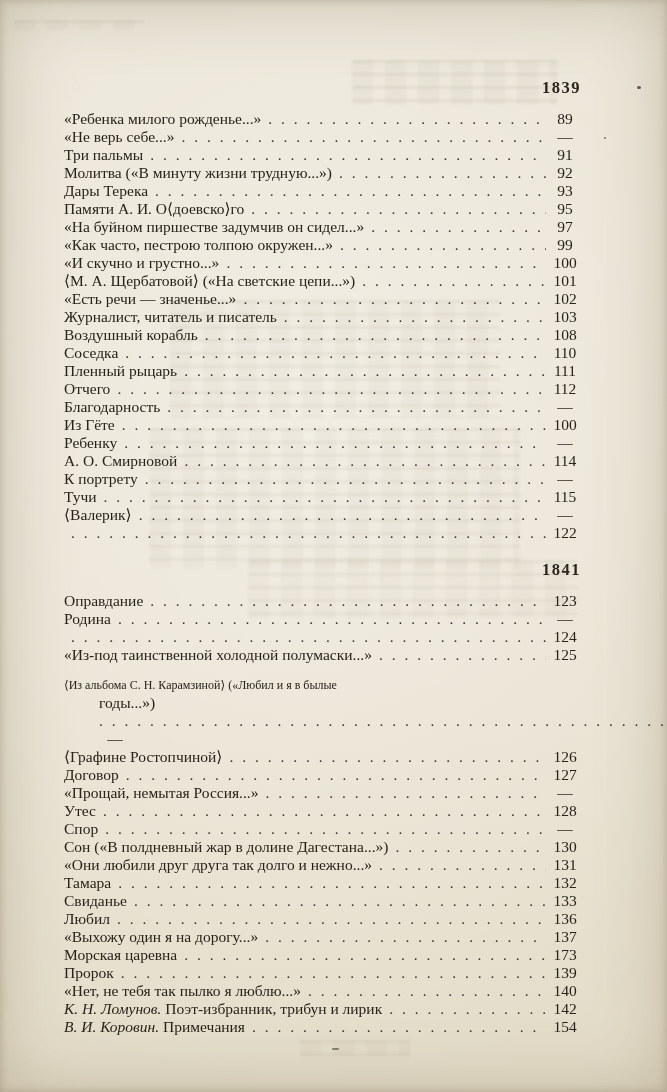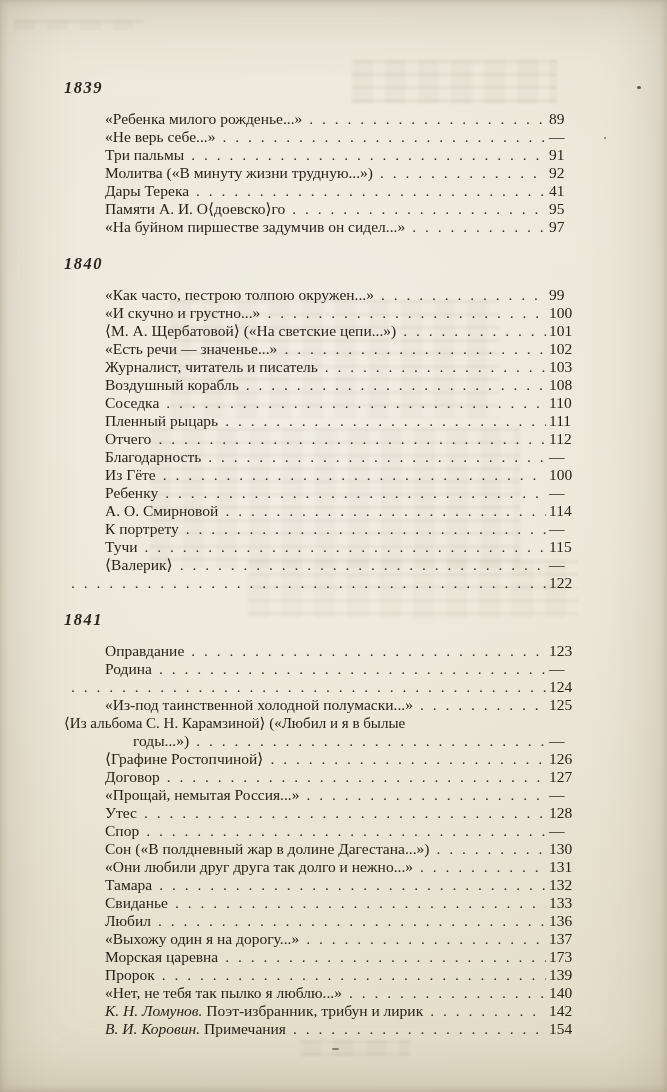--- a/index.html
+++ b/index.html
@@ -17,56 +17,56 @@
       linear-gradient(175deg, #eae5d6 0%, #e8e2d1 55%, #e3dcc8 100%);
     box-shadow:
       inset 0 0 70px rgba(120, 104, 72, 0.32),
       inset 0 0 9px  rgba(92, 79, 52, 0.28);
   }
   .content {
     position: absolute; left: 64px; right: 86px; top: 78px;
     z-index: 2;
   }
   .year {
-    text-align: left;
-    font-style: italic;
+    text-align: right;
     font-weight: bold;
     font-size: 16.5px;
     line-height: 19px;
     letter-spacing: 1.5px;
     margin: 18px 0 13px;
     color: #2b2720;
   }
   .year.first { margin-top: 0; }
   .entry {
     display: flex;
     align-items: baseline;
     line-height: 18px;
     font-size: 15.5px;
   }
-  .entry .title { white-space: nowrap; flex: 0 0 auto; margin-left: 41px; }
-  .entry.indent { padding-left: 28px; }
+  .entry .title { white-space: nowrap; flex: 0 0 auto; }
+  .entry.indent { padding-left: 28px; flex-direction: column; }
   .entry-line1 {
     line-height: 18px;
-    font-size: 15px;
+    font-size: 12px;
     white-space: nowrap;
+    margin-top: 12px;
   }
   .leader {
     flex: 1 1 auto;
     overflow: hidden;
     white-space: nowrap;
     margin: 0 3px 0 7px;
     letter-spacing: 1px;
     word-spacing: 3px;
     color: #36322a;
   }
   .pagenum {
     flex: 0 0 auto;
     min-width: 32px;
-    text-align: left;
+    text-align: center;
   }
   .backmatter .title i { font-style: italic; }
 
   
   .ghost {
     position: absolute;
     z-index: 1;
     pointer-events: none;
     filter: blur(1.3px);
     opacity: 0.5;
@@ -121,33 +121,32 @@
         <span class="pagenum">91</span>
       </div>
       <div class="entry">
         <span class="title">Молитва («В минуту жизни трудную...»)</span>
         <span class="leader">. . . . . . . . . . . . . . . . . . . . . . . . . . . . . . . . . . . . . . . . . . . . . . . . . . . . . . . . . . . . . . . . . . . . . . . . . . . . . . . . . . . . . . . . . .</span>
         <span class="pagenum">92</span>
       </div>
       <div class="entry">
         <span class="title">Дары Терека</span>
         <span class="leader">. . . . . . . . . . . . . . . . . . . . . . . . . . . . . . . . . . . . . . . . . . . . . . . . . . . . . . . . . . . . . . . . . . . . . . . . . . . . . . . . . . . . . . . . . .</span>
-        <span class="pagenum">41</span>
+        <span class="pagenum">93</span>
       </div>
       <div class="entry">
         <span class="title">Памяти А. И. О⟨доевско⟩го</span>
         <span class="leader">. . . . . . . . . . . . . . . . . . . . . . . . . . . . . . . . . . . . . . . . . . . . . . . . . . . . . . . . . . . . . . . . . . . . . . . . . . . . . . . . . . . . . . . . . .</span>
         <span class="pagenum">95</span>
       </div>
       <div class="entry">
         <span class="title">«На буйном пиршестве задумчив он сидел...»</span>
         <span class="leader">. . . . . . . . . . . . . . . . . . . . . . . . . . . . . . . . . . . . . . . . . . . . . . . . . . . . . . . . . . . . . . . . . . . . . . . . . . . . . . . . . . . . . . . . . .</span>
         <span class="pagenum">97</span>
       </div>
-      <div class="year">1840</div>
       <div class="entry">
         <span class="title">«Как часто, пестрою толпою окружен...»</span>
         <span class="leader">. . . . . . . . . . . . . . . . . . . . . . . . . . . . . . . . . . . . . . . . . . . . . . . . . . . . . . . . . . . . . . . . . . . . . . . . . . . . . . . . . . . . . . . . . .</span>
         <span class="pagenum">99</span>
       </div>
       <div class="entry">
         <span class="title">«И скучно и грустно...»</span>
         <span class="leader">. . . . . . . . . . . . . . . . . . . . . . . . . . . . . . . . . . . . . . . . . . . . . . . . . . . . . . . . . . . . . . . . . . . . . . . . . . . . . . . . . . . . . . . . . .</span>
         <span class="pagenum">100</span>
       </div>

